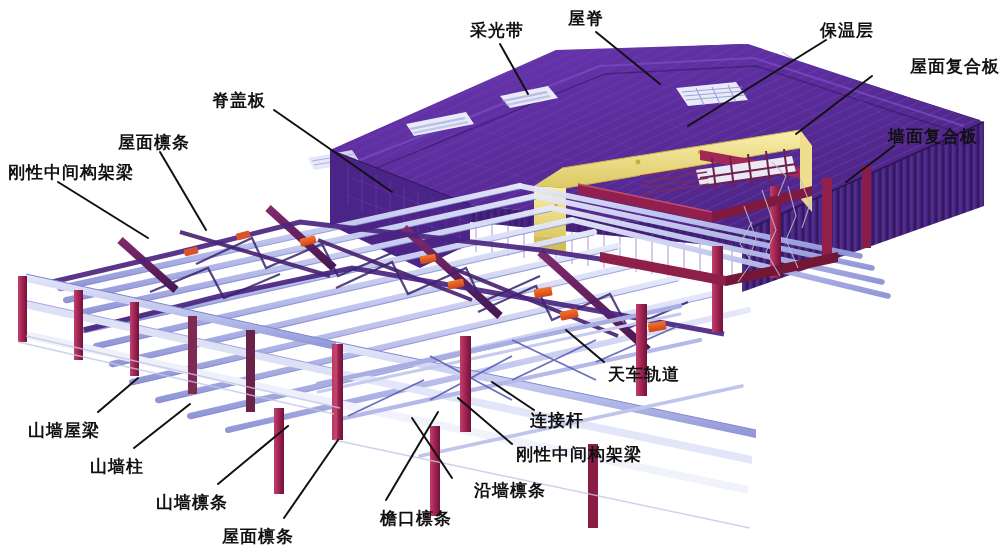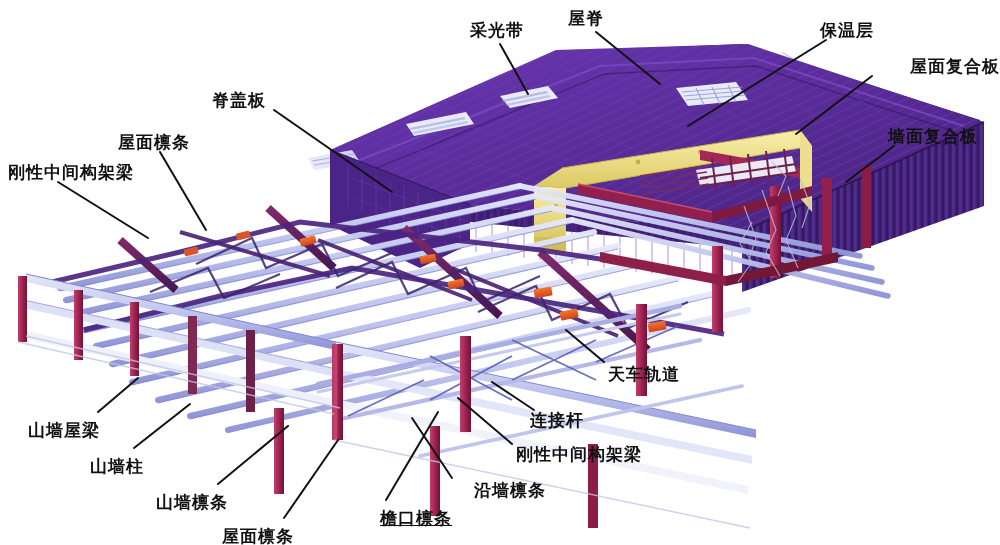--- a/index.html
+++ b/index.html
@@ -404,20 +404,20 @@
       <div class="lbl" style="left: 820px; top: 22px;">保温层</div>
       <div class="lbl" style="left: 866px; top: 58px; margin-left: 44px;">屋面复合板</div>
       <div class="lbl" style="left: 888px; top: 128px;">墙面复合板</div>
       <div class="lbl" style="left: 212px; top: 92px;">脊盖板</div>
       <div class="lbl" style="left: 118px; top: 134px;">屋面檩条</div>
       <div class="lbl" style="left: 8px; top: 164px;">刚性中间构架梁</div>
       <div class="lbl" style="left: 608px; top: 366px;">天车轨道</div>
       <div class="lbl" style="left: 530px; top: 412px; text-align: right;">连接杆</div>
       <div class="lbl" style="left: 516px; top: 446px;">刚性中间构架梁</div>
       <div class="lbl" style="left: 456px; top: 482px; margin-left: 18px;">沿墙檩条</div>
-      <div class="lbl" style="left: 380px; top: 510px; text-decoration: underline;">檐口檩条</div>
+      <div class="lbl" style="left: 380px; top: 510px;">檐口檩条</div>
       <div class="lbl" style="left: 222px; top: 528px;">屋面檩条</div>
       <div class="lbl" style="left: 156px; top: 494px;">山墙檩条</div>
       <div class="lbl" style="left: 90px; top: 458px;">山墙柱</div>
       <div class="lbl" style="left: 28px; top: 422px;">山墙屋梁</div>
     </div>
 
 </div>
 
 </body></html>

